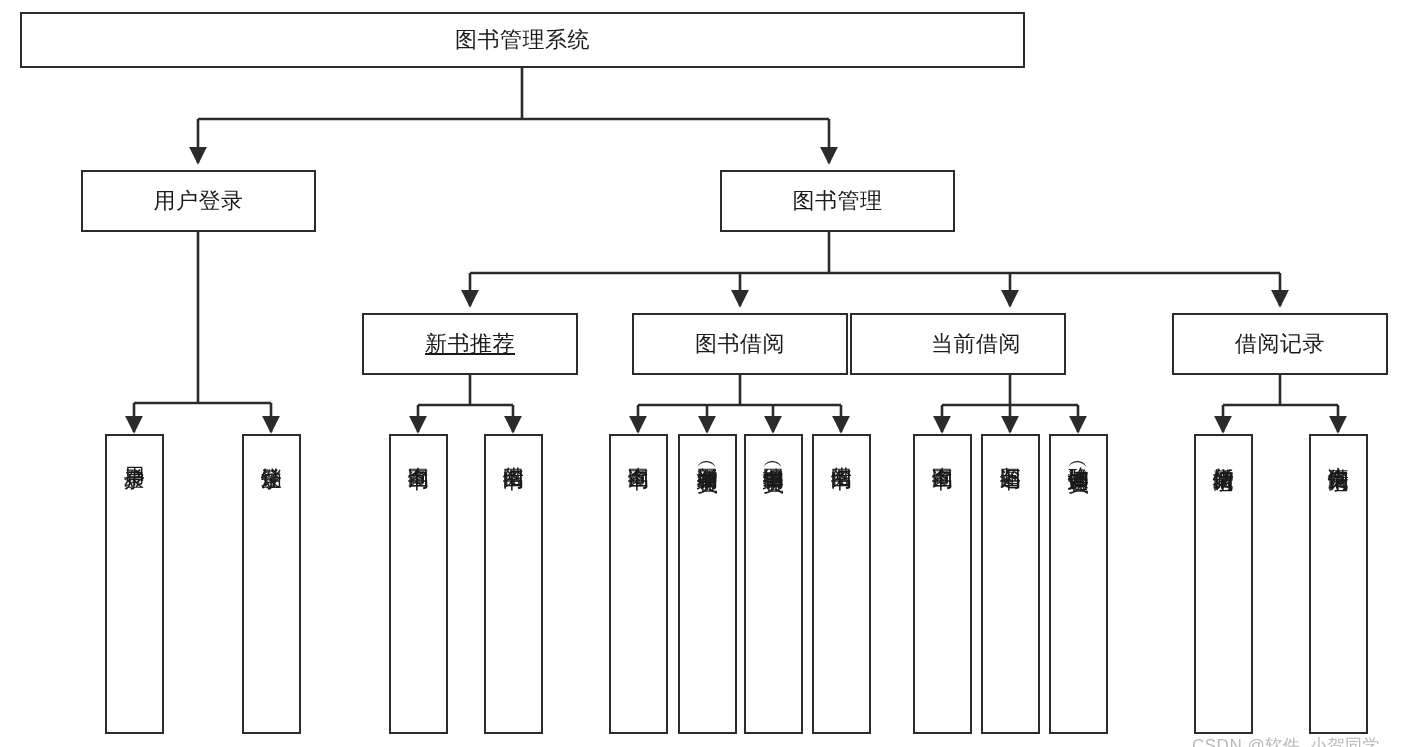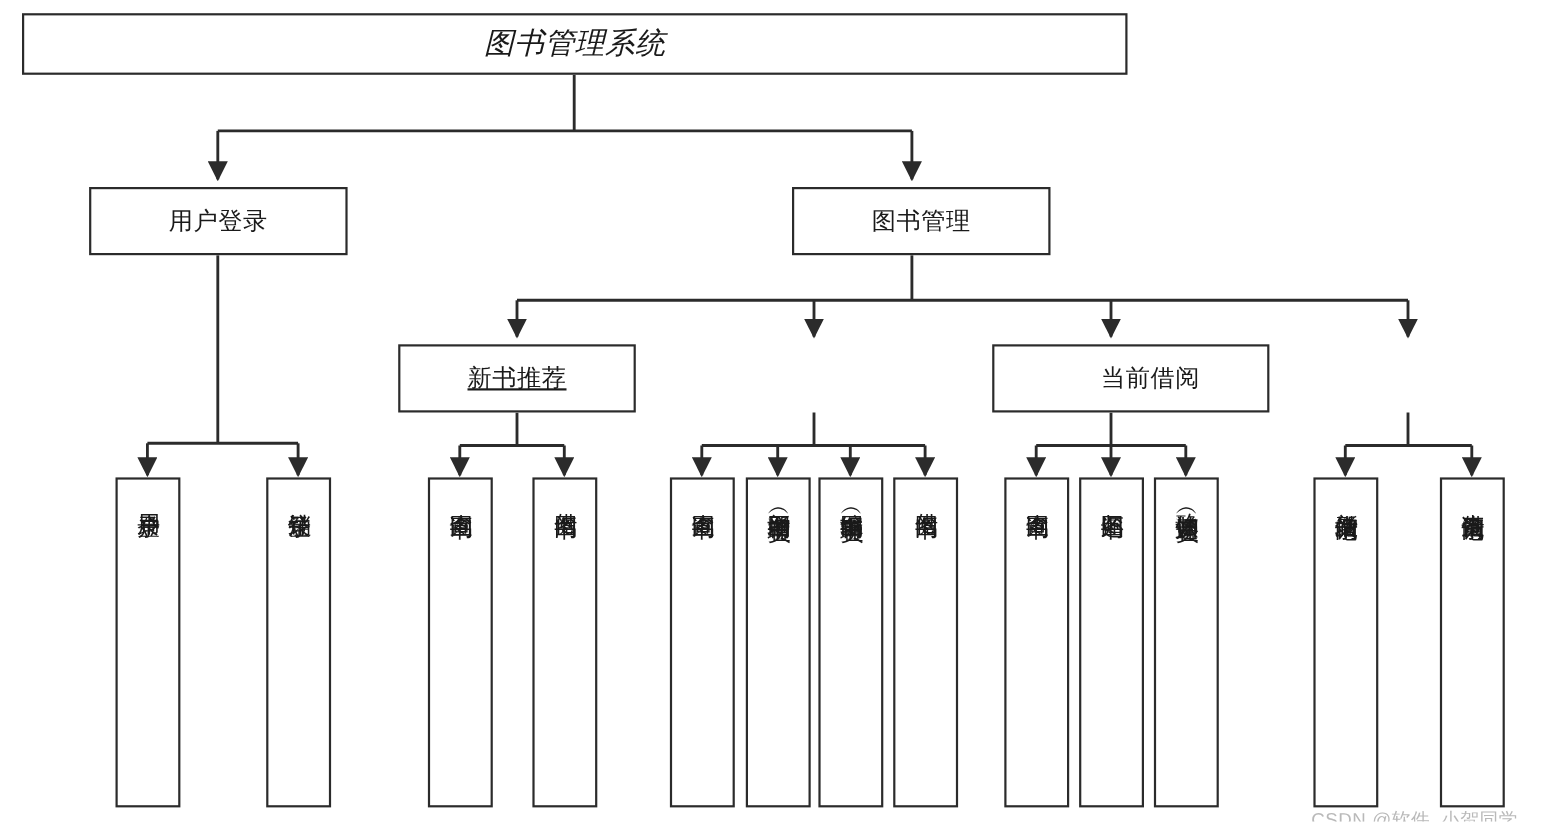--- a/index.html
+++ b/index.html
@@ -40,22 +40,21 @@
     text-align: center;
     line-height: 1.18;
     white-space: nowrap;
   }
   
   .node.h .label {
     font-size: 22px;
     letter-spacing: 0.5px;
   }
   .node.root .label {
-    font-size: 27px;
-    font-style: italic;
+    font-size: 22px;
   }
   
   .node.v {
     align-items: flex-start;
     justify-content: center;
     padding-top: 14px;
   }
   .node.v .label {
     writing-mode: vertical-rl;
     text-orientation: upright;
@@ -139,25 +138,31 @@
   </div>
 
   <div class="node h" style="left:720px; top:170px; width:235px; height:62px;">
     <span class="label">图书管理</span>
   </div>
 
   <div class="node h" style="left:362px; top:313px; width:216px; height:62px;text-decoration:underline;">
     <span class="label">新书推荐</span>
   </div>
 
-
-  <div class="node h" style="left:902px; top:313px; width:252px; height:62px;padding-left:36px;">
+  <div class="node h" style="left:632px; top:313px; width:216px; height:62px;">
+    <span class="label">图书借阅</span>
+  </div>
+
+  <div class="node h" style="left:850px; top:313px; width:216px; height:62px;padding-left:36px;">
     <span class="label">当前借阅</span>
   </div>
 
+  <div class="node h" style="left:1172px; top:313px; width:216px; height:62px;">
+    <span class="label">借阅记录</span>
+  </div>
 
   <div class="node v" style="left:105px; top:434px; width:59px; height:300px;">
     <span class="label">用户登录</span>
   </div>
 
   <div class="node v" style="left:242px; top:434px; width:59px; height:300px;">
     <span class="label">注销登录</span>
   </div>
 
   <div class="node v" style="left:389px; top:434px; width:59px; height:300px;">

